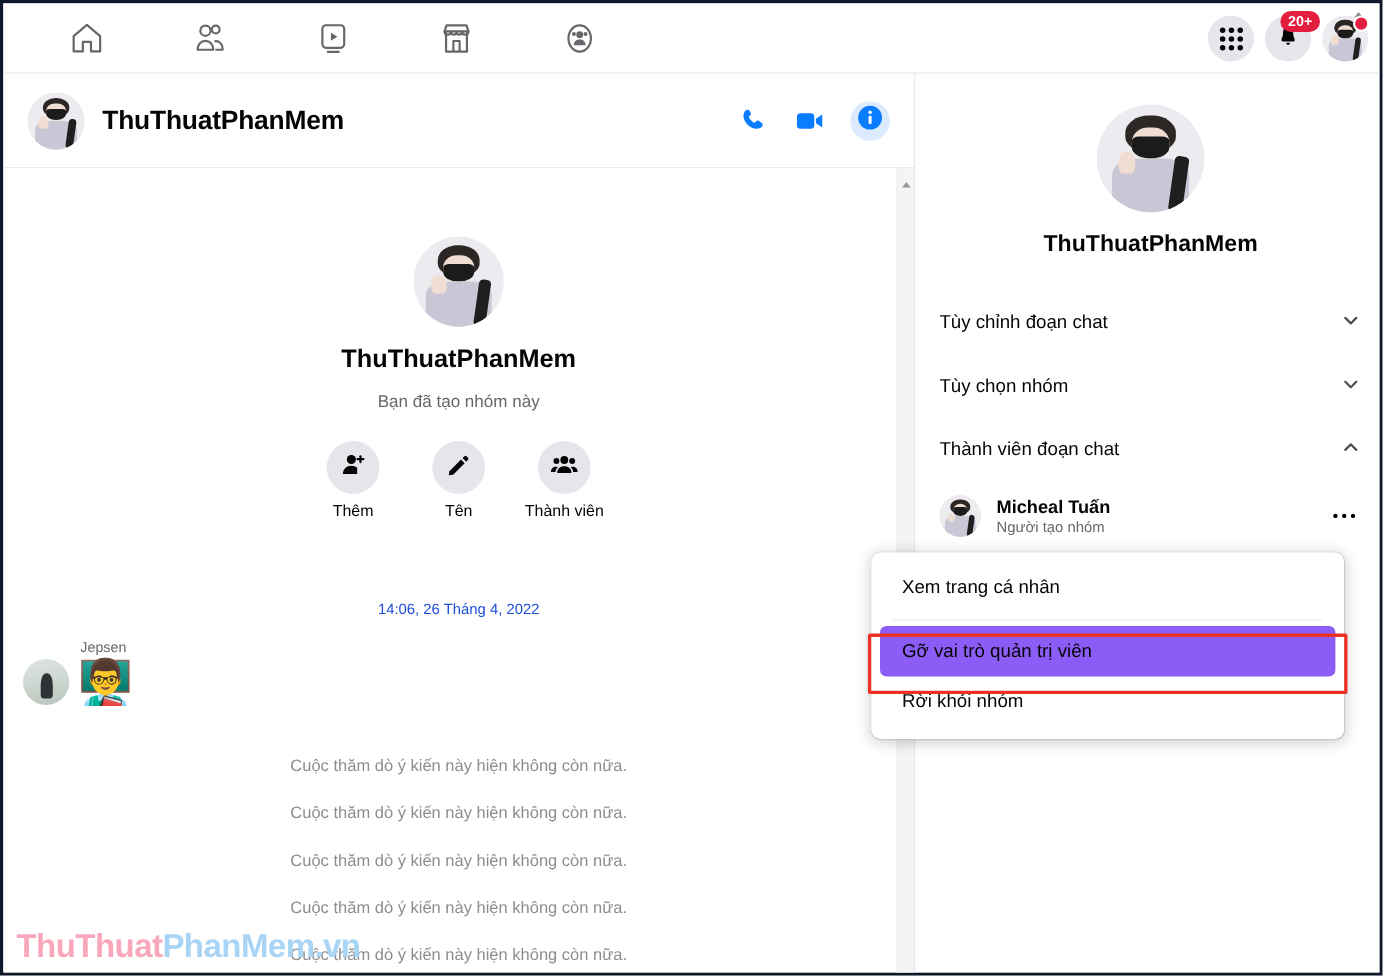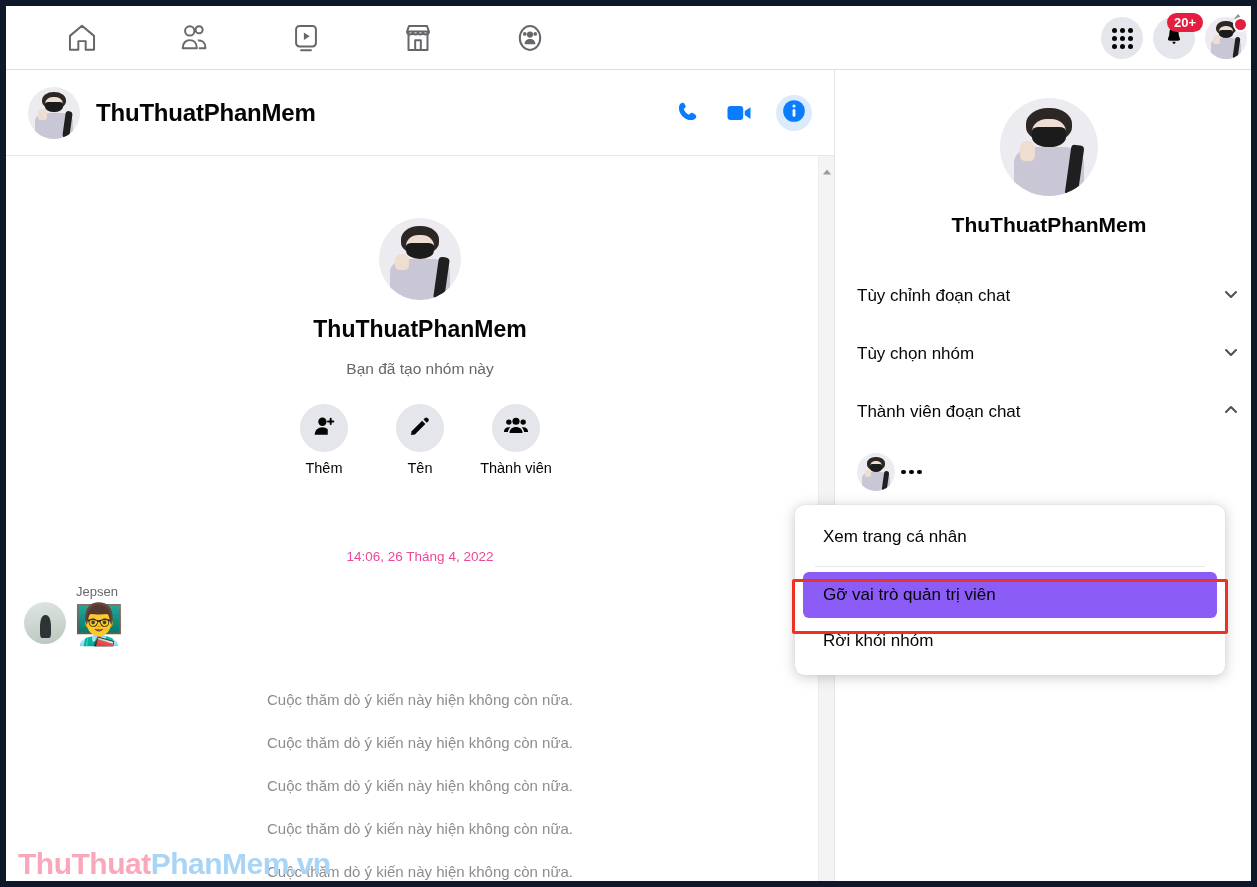--- a/index.html
+++ b/index.html
@@ -5,21 +5,21 @@
   * { box-sizing: border-box; margin: 0; padding: 0; }
   html, body {
     width: 1257px; height: 887px;
     font-family: "Liberation Sans", sans-serif;
     background: #ffffff;
     overflow: hidden;
   }
   #app {
     position: relative;
     width: 1257px; height: 887px;
-    border: 6px solid #0f172a;
+    border: 3px solid #0f172a;
     background: #fff;
     overflow: hidden;
   }
 
   
   .topnav {
     position: absolute; left: 0; top: 0;
     width: 1255px; height: 64px;
     background: #ffffff;
     border-bottom: 1px solid #dcdee1;
@@ -167,21 +167,21 @@
     display: flex; align-items: center; justify-content: center;
     margin: 0 auto;
   }
   .action-label {
     margin-top: 8px;
     font-size: 14.5px; color: #050505;
   }
 
   .timestamp {
     text-align: center; margin-top: 73px;
-    font-size: 13.5px; color: #ec4899; font-weight: 500;
+    font-size: 13.5px; color: #1d4ed8; font-weight: 500;
   }
 
   .msg-jepsen { margin-top: 20px; padding-left: 18px; }
   .jepsen-name {
     font-size: 13px; color: #65676b;
     margin-left: 52px; margin-bottom: 3px;
   }
   .jepsen-row { display: flex; align-items: flex-end; gap: 8px; }
   .jepsen-avatar {
     width: 42px; height: 42px; border-radius: 50%;
@@ -549,20 +549,24 @@
 
     <div class="sb-member">
       <div class="photo">
         <div class="hair"></div>
           <div class="face"></div>
           <div class="mask"></div>
         <div class="body"></div>
           <div class="strap"></div>
           <div class="hand"></div>
       </div>
+      <div class="sb-member-text">
+        <div class="sb-member-name">Micheal Tuấn</div>
+        <div class="sb-member-role">Người tạo nhóm</div>
+      </div>
       <span class="dots-menu">
         <i></i>
           <i></i>
           <i></i>
       </span>
     </div>
   </div>
 
   <div class="ctx-menu">
     <div class="ctx-item">Xem trang cá nhân</div>

